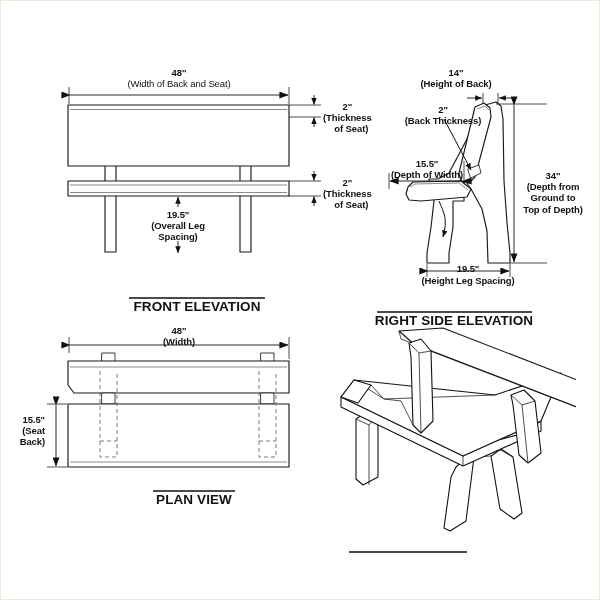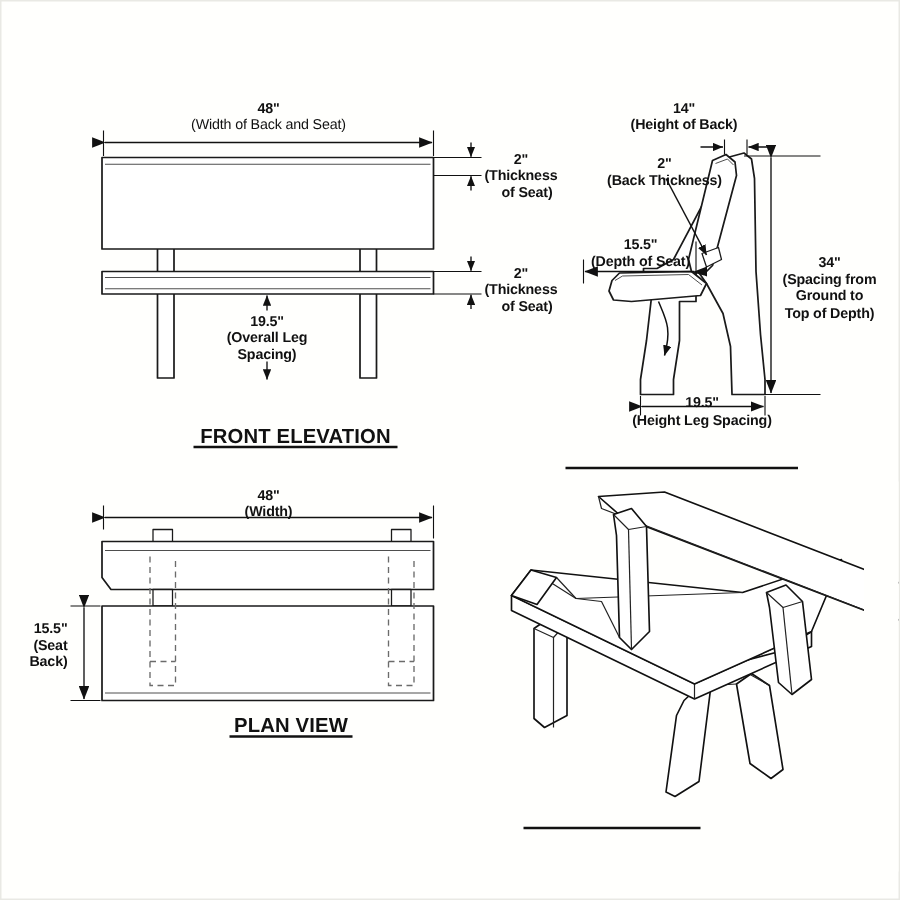--- a/index.html
+++ b/index.html
@@ -101,20 +101,21 @@
     font-weight: 700;
     text-align: center;
   }
   .dim-txt .sub {
     font-weight: 400;
   }
   .view-title {
     font-size: 13.5px;
     font-weight: 700;
     letter-spacing: 0.1px;
+    margin-top: 16px;
   }
   .ctr { transform: translateX(-50%); }
 </style>
 </head>
 <body>
 
 <div id="sheet">
 
   <svg id="drawing" viewBox="0 0 600 600">
     <defs>
@@ -362,37 +363,38 @@
     <div>(Height of Back)</div>
   </div>
 
   <div class="txt dim-txt ctr" style="left:442px; top:103px;">
     <div>2"</div>
     <div>(Back Thickness)</div>
   </div>
 
   <div class="txt dim-txt ctr" style="left:426px; top:157px;">
     <div>15.5"</div>
-    <div>(Depth of Seat)</div>
+    <div>(Depth of Width)</div>
   </div>
 
   <div class="txt dim-txt ctr" style="left:552px; top:169px; text-align:center;">
     <div>34"</div>
-    <div>(Spacing from</div>
+    <div>(Depth from</div>
     <div>Ground to</div>
     <div>Top of Depth)</div>
   </div>
 
   <div class="txt dim-txt ctr" style="left:467px; top:262px;">
     <div>19.5"</div>
   </div>
   <div class="txt dim-txt ctr" style="left:467px; top:274px;">
     <div>(Height Leg Spacing)</div>
   </div>
 
+  <div class="txt view-title ctr" style="left:453px; top:296px;">RIGHT SIDE ELEVATION</div>
 
   <div class="txt dim-txt ctr" style="left:178px; top:324px;">
     <div>48"</div>
     <div>(Width)</div>
   </div>
 
   <div class="txt dim-txt" style="left:8px; top:413px; text-align:right; width:36px;">
     <div>15.5"</div>
     <div>(Seat</div>
     <div>Back)</div>

